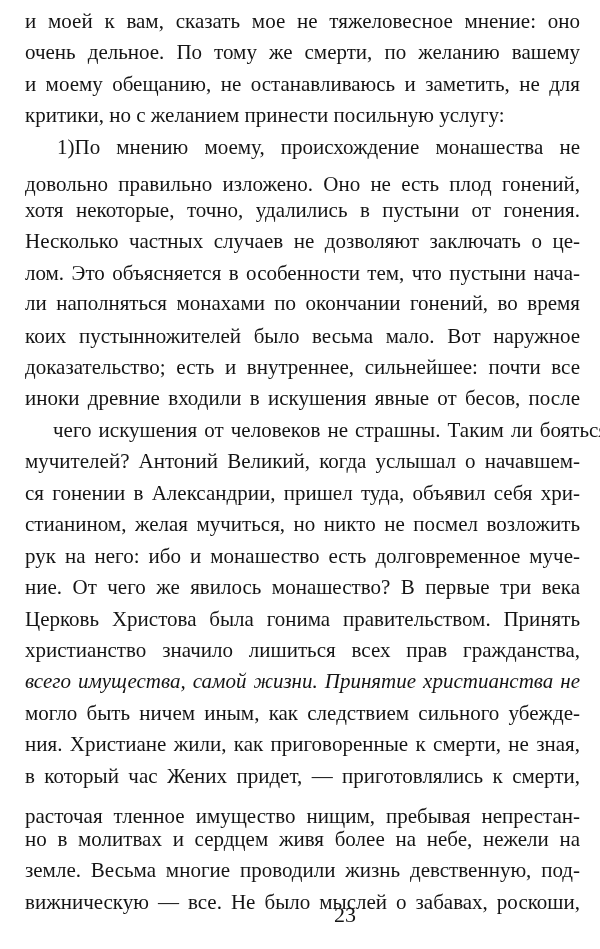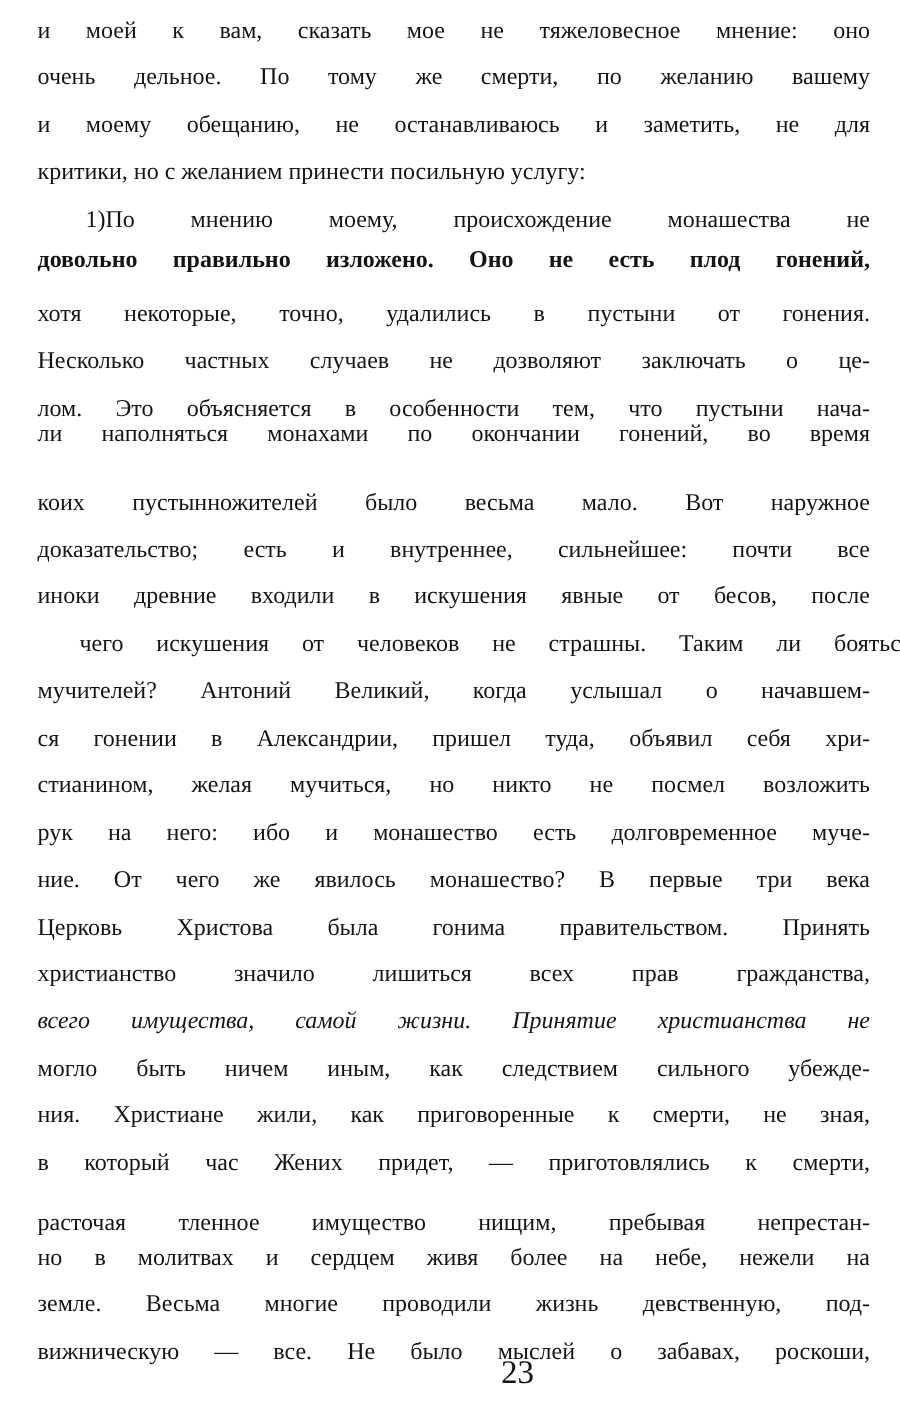--- a/index.html
+++ b/index.html
@@ -5,44 +5,44 @@
     html, body { margin: 0; padding: 0; }
     body {
       width: 600px; height: 949px; background: #ffffff;
       overflow: hidden; position: relative;
       font-family: "Liberation Serif", "DejaVu Serif", serif;
       color: #141414;
     }
     .page { position: absolute; left: 25px; top: 0; width: 555px; }
     .line {
       position: absolute; left: 0; width: 555px;
-      font-size: 16px; line-height: 30px; height: 30px;
+      font-size: 21px; line-height: 30px; height: 30px;
       white-space: nowrap; text-align: justify; text-align-last: justify;
     }
     .line.last { text-align-last: left; }
     .line.indent { padding-left: 32px; width: 523px; }
     .page-number {
       position: absolute; left: 0; width: 600px; top: 900px;
       text-align: center; font-size: 22px; line-height: 30px; padding-left: 45px;
     }
   </style>
 </head>
 <body>
 
 <div class="page" id="page">
     <div class="line" style="top: 6px;">и моей к вам, сказать мое не тяжеловесное мнение: оно</div>
     <div class="line" style="top: 37.45px;">очень дельное. По тому же смерти, по желанию вашему</div>
     <div class="line" style="top: 68.9px;">и моему обещанию, не останавливаюсь и заметить, не для</div>
     <div class="line last" style="top: 100.35px;">критики, но с желанием принести посильную услугу:</div>
     <div class="line indent" style="top: 131.8px;">1)По мнению моему, происхождение монашества не</div>
-    <div class="line" style="top: 159px; font-weight: bold;">довольно правильно изложено. Оно не есть плод гонений,</div>
+    <div class="line" style="top: 169px;">довольно правильно изложено. Оно не есть плод гонений,</div>
     <div class="line" style="top: 194.7px;">хотя некоторые, точно, удалились в пустыни от гонения.</div>
     <div class="line" style="top: 226.15px;">Несколько частных случаев не дозволяют заключать о це-</div>
     <div class="line" style="top: 257.6px;">лом. Это объясняется в особенности тем, что пустыни нача-</div>
-    <div class="line" style="top: 275px; font-family: Liberation Serif, serif;">ли наполняться монахами по окончании гонений, во время</div>
+    <div class="line" style="top: 288px; font-family: Liberation Serif, serif;">ли наполняться монахами по окончании гонений, во время</div>
     <div class="line" style="top: 320.5px;">коих пустынножителей было весьма мало. Вот наружное</div>
     <div class="line" style="top: 351.95px;">доказательство; есть и внутреннее, сильнейшее: почти все</div>
     <div class="line" style="top: 383.4px;">иноки древние входили в искушения явные от бесов, после</div>
     <div class="line" style="top: 414.85px; margin-left: 28px;">чего искушения от человеков не страшны. Таким ли бояться</div>
     <div class="line" style="top: 446.3px;">мучителей? Антоний Великий, когда услышал о начавшем-</div>
     <div class="line" style="top: 477.75px;">ся гонении в Александрии, пришел туда, объявил себя хри-</div>
     <div class="line" style="top: 509.2px;">стианином, желая мучиться, но никто не посмел возложить</div>
     <div class="line" style="top: 540.65px;">рук на него: ибо и монашество есть долговременное муче-</div>
     <div class="line" style="top: 572.1px;">ние. От чего же явилось монашество? В первые три века</div>
     <div class="line" style="top: 603.55px;">Церковь Христова была гонима правительством. Принять</div>

